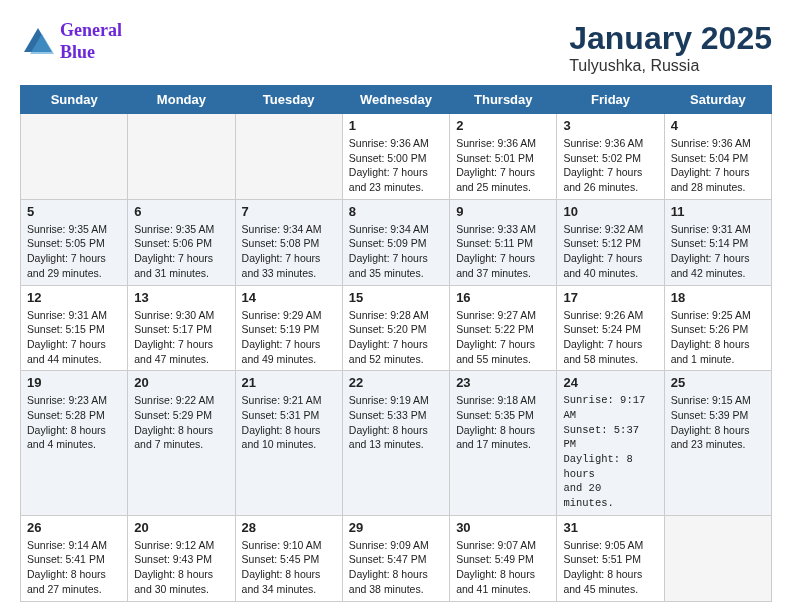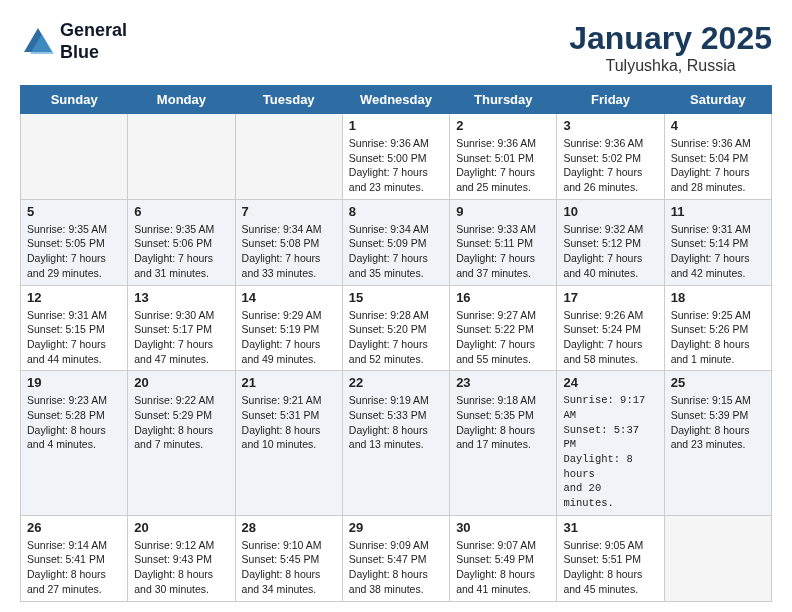--- a/index.html
+++ b/index.html
@@ -16,30 +16,31 @@
       align-items: flex-start;
       margin-bottom: 10px;
     }
     .logo {
       display: flex;
       align-items: center;
     }
     .logo-text {
       font-size: 18px;
       font-weight: bold;
-      color: #0f172a;
+      color: #6d28d9;
       line-height: 1.2;
+      font-family: Liberation Serif, serif;
     }
     .logo-icon {
       width: 36px;
       height: 36px;
       margin-right: 4px;
     }
     .title-block {
-      text-align: center;
+      text-align: left;
     }
     .month-title {
       font-size: 32px;
       font-weight: bold;
       color: #1a3a5c;
     }
     .location {
       font-size: 16px;
       color: #333;
     }

